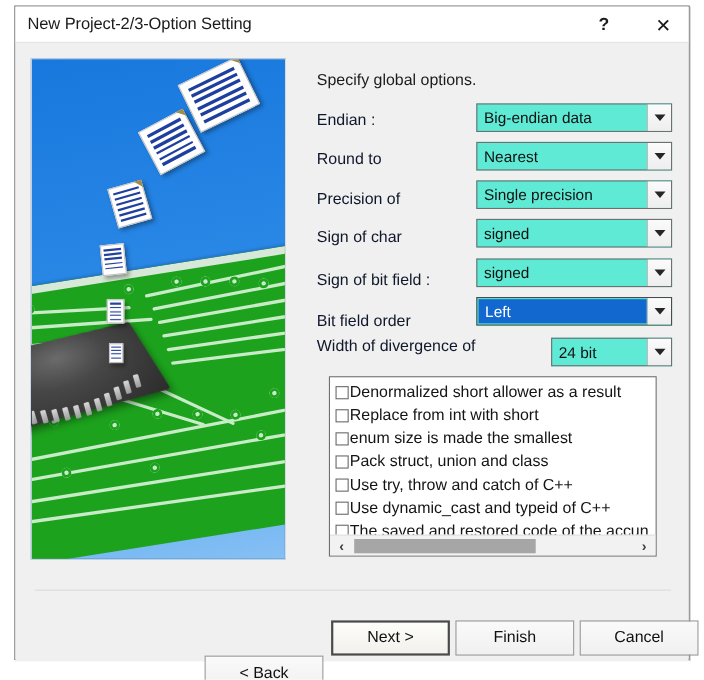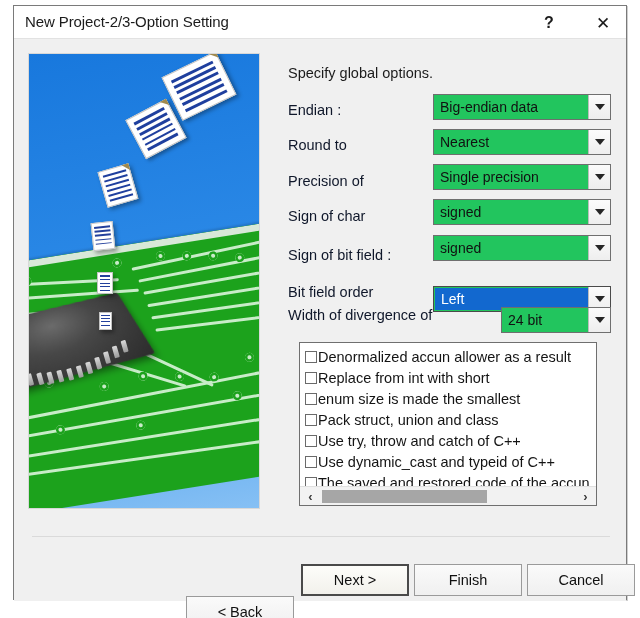--- a/index.html
+++ b/index.html
@@ -138,21 +138,21 @@
     font-size: 14.5px; color: #1b1b1b;
   }
   .field-label {
     position: absolute;
     font-size: 14.5px; color: #0f172a;
     white-space: nowrap;
   }
   .combo {
     position: absolute;
     height: 26px;
-    background: #22c55e;
+    background: #5eead4;
     border: 1px solid #6f6f6f;
     box-sizing: border-box;
     display: flex; align-items: stretch;
   }
   .combo .val {
     flex: 1 1 auto;
     display: flex; align-items: center;
     padding-left: 6px;
     font-size: 14px; color: #111111;
     white-space: nowrap; overflow: hidden;
@@ -391,36 +391,36 @@
         <div class="arrow"></div>
       </div>
 
       <div class="field-label" style="left:274px; top:208px;">Sign of bit field :</div>
       <div class="combo" style="left:419px; top:196px; width:178px;">
         <div class="val">signed</div>
         <div class="arrow"></div>
       </div>
 
       <div class="field-label" style="left:274px; top:245px;">Bit field order</div>
-      <div class="combo selected" style="left:419px; top:231px; width:178px;margin-top:16px;">
+      <div class="combo selected" style="left:419px; top:231px; width:178px;">
         <div class="val">Left</div>
         <div class="arrow"></div>
       </div>
 
       <div class="field-label" style="left:274px; top:268px;">Width of divergence of</div>
       <div class="combo" style="left:487px; top:268px; width:110px;">
         <div class="val">24 bit</div>
         <div class="arrow"></div>
       </div>
 
       <div class="listbox">
         <div class="lb-items">
           <div class="lb-row">
             <span class="cb"></span>
-            <span>Denormalized accun allower as a result</span>
+            <span>Denormalized short allower as a result</span>
           </div>
           <div class="lb-row">
             <span class="cb"></span>
             <span>Replace from int with short</span>
           </div>
           <div class="lb-row">
             <span class="cb"></span>
             <span>enum size is made the smallest</span>
           </div>
           <div class="lb-row">

